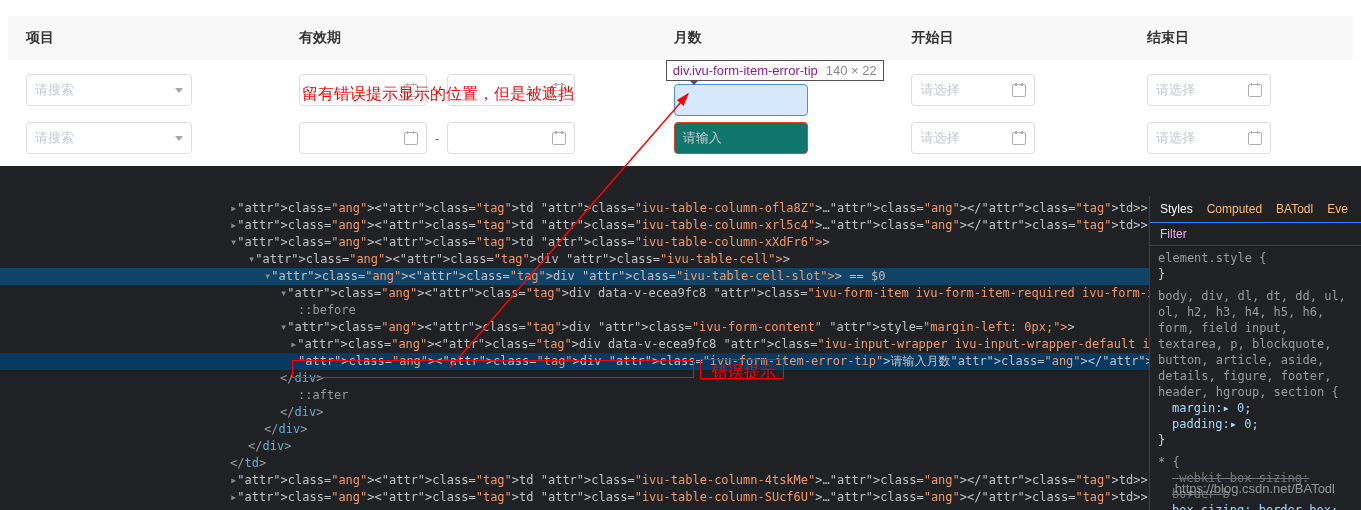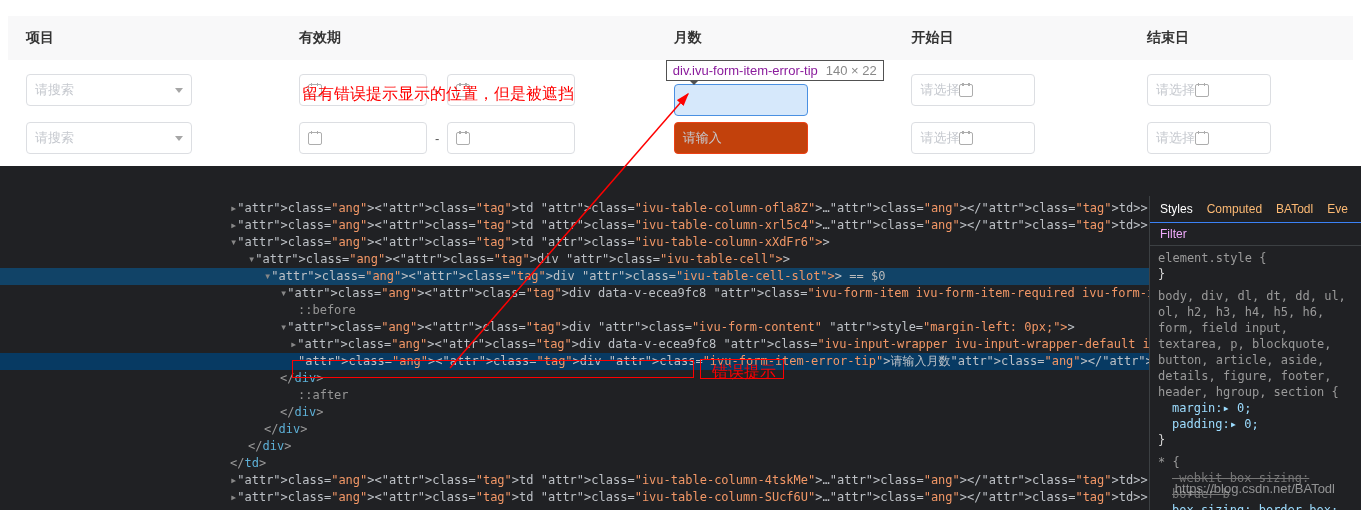--- a/index.html
+++ b/index.html
@@ -10,27 +10,27 @@
 .body-row{display:flex;height:52px;align-items:center;position:relative}
 .c1{width:280px;padding-left:18px}
 .c2{width:390px;padding-left:16px}
 .c3{width:240px;padding-left:8px}
 .c4{width:240px;padding-left:10px}
 .c5{width:220px;padding-left:10px}
 .select-box{display:flex;align-items:center;justify-content:space-between;width:166px;height:32px;border:1px solid #dcdee2;border-radius:4px;padding:0 8px;background:#fff}
 .placeholder{color:#c5c8ce}
 .arrow-down{width:0;height:0;border-left:4px solid transparent;border-right:4px solid transparent;border-top:5px solid #a6a6a6}
 .range-wrap{display:flex;align-items:center;gap:6px}
-.date-box{display:flex;align-items:center;width:128px;height:32px;border:1px solid #dcdee2;border-radius:4px;padding:0 8px;background:#fff}
+.date-box{display:flex;align-items:center;justify-content:space-between;width:128px;height:32px;border:1px solid #dcdee2;border-radius:4px;padding:0 8px;background:#fff}
 .date-box.wide{width:124px}
 .cal-icon{width:14px;height:14px;position:relative}
 .cal-icon::before{content:"";position:absolute;inset:1px 0 0 0;border:1.2px solid #adadad;border-radius:2px}
 .cal-icon::after{content:"";position:absolute;top:0;left:3px;width:1.2px;height:3px;background:#adadad;box-shadow:6px 0 0 #adadad}
 .sep{color:#555;padding:0 2px}
-.month-input{width:134px;height:32px;border:1px solid #dcdee2;border-radius:4px;padding:0 8px;background:#c2410c;display:flex;align-items:center}
+.month-input{width:134px;height:32px;border:1px solid #dcdee2;border-radius:4px;padding:0 8px;background:#0f766e;display:flex;align-items:center}
 .month-input.err{border-color:#ed4014}
 .month-input.sel{background:#d6e8fb;border-color:#4a90e2}
 .tooltip{position:absolute;background:#fff;border:1px solid #515151;padding:2px 6px;display:flex;align-items:center;gap:8px;font-size:13px;white-space:nowrap;z-index:10}
 .tooltip .tt-main{color:#8a1b9c}
 .tooltip .tt-dim{color:#888}
 .tooltip::after{content:"";position:absolute;left:22px;bottom:-5px;width:0;height:0;border-left:5px solid transparent;border-right:5px solid transparent;border-top:5px solid #515151}
 .red-annot{position:absolute;color:#f00;font-size:16px;white-space:nowrap;z-index:9}
 .devtools{position:absolute;top:166px;left:0;right:0;bottom:0;background:#202124;color:#bdc1c6;font-size:12px}
 .dt-tabs{display:flex;height:30px;align-items:center;border-bottom:1px solid #3c4043;padding-left:10px;gap:20px}
 .dt-tabs .inspect{width:16px;height:16px;border:1.5px solid #9aa0a6;position:relative;margin-right:6px}

